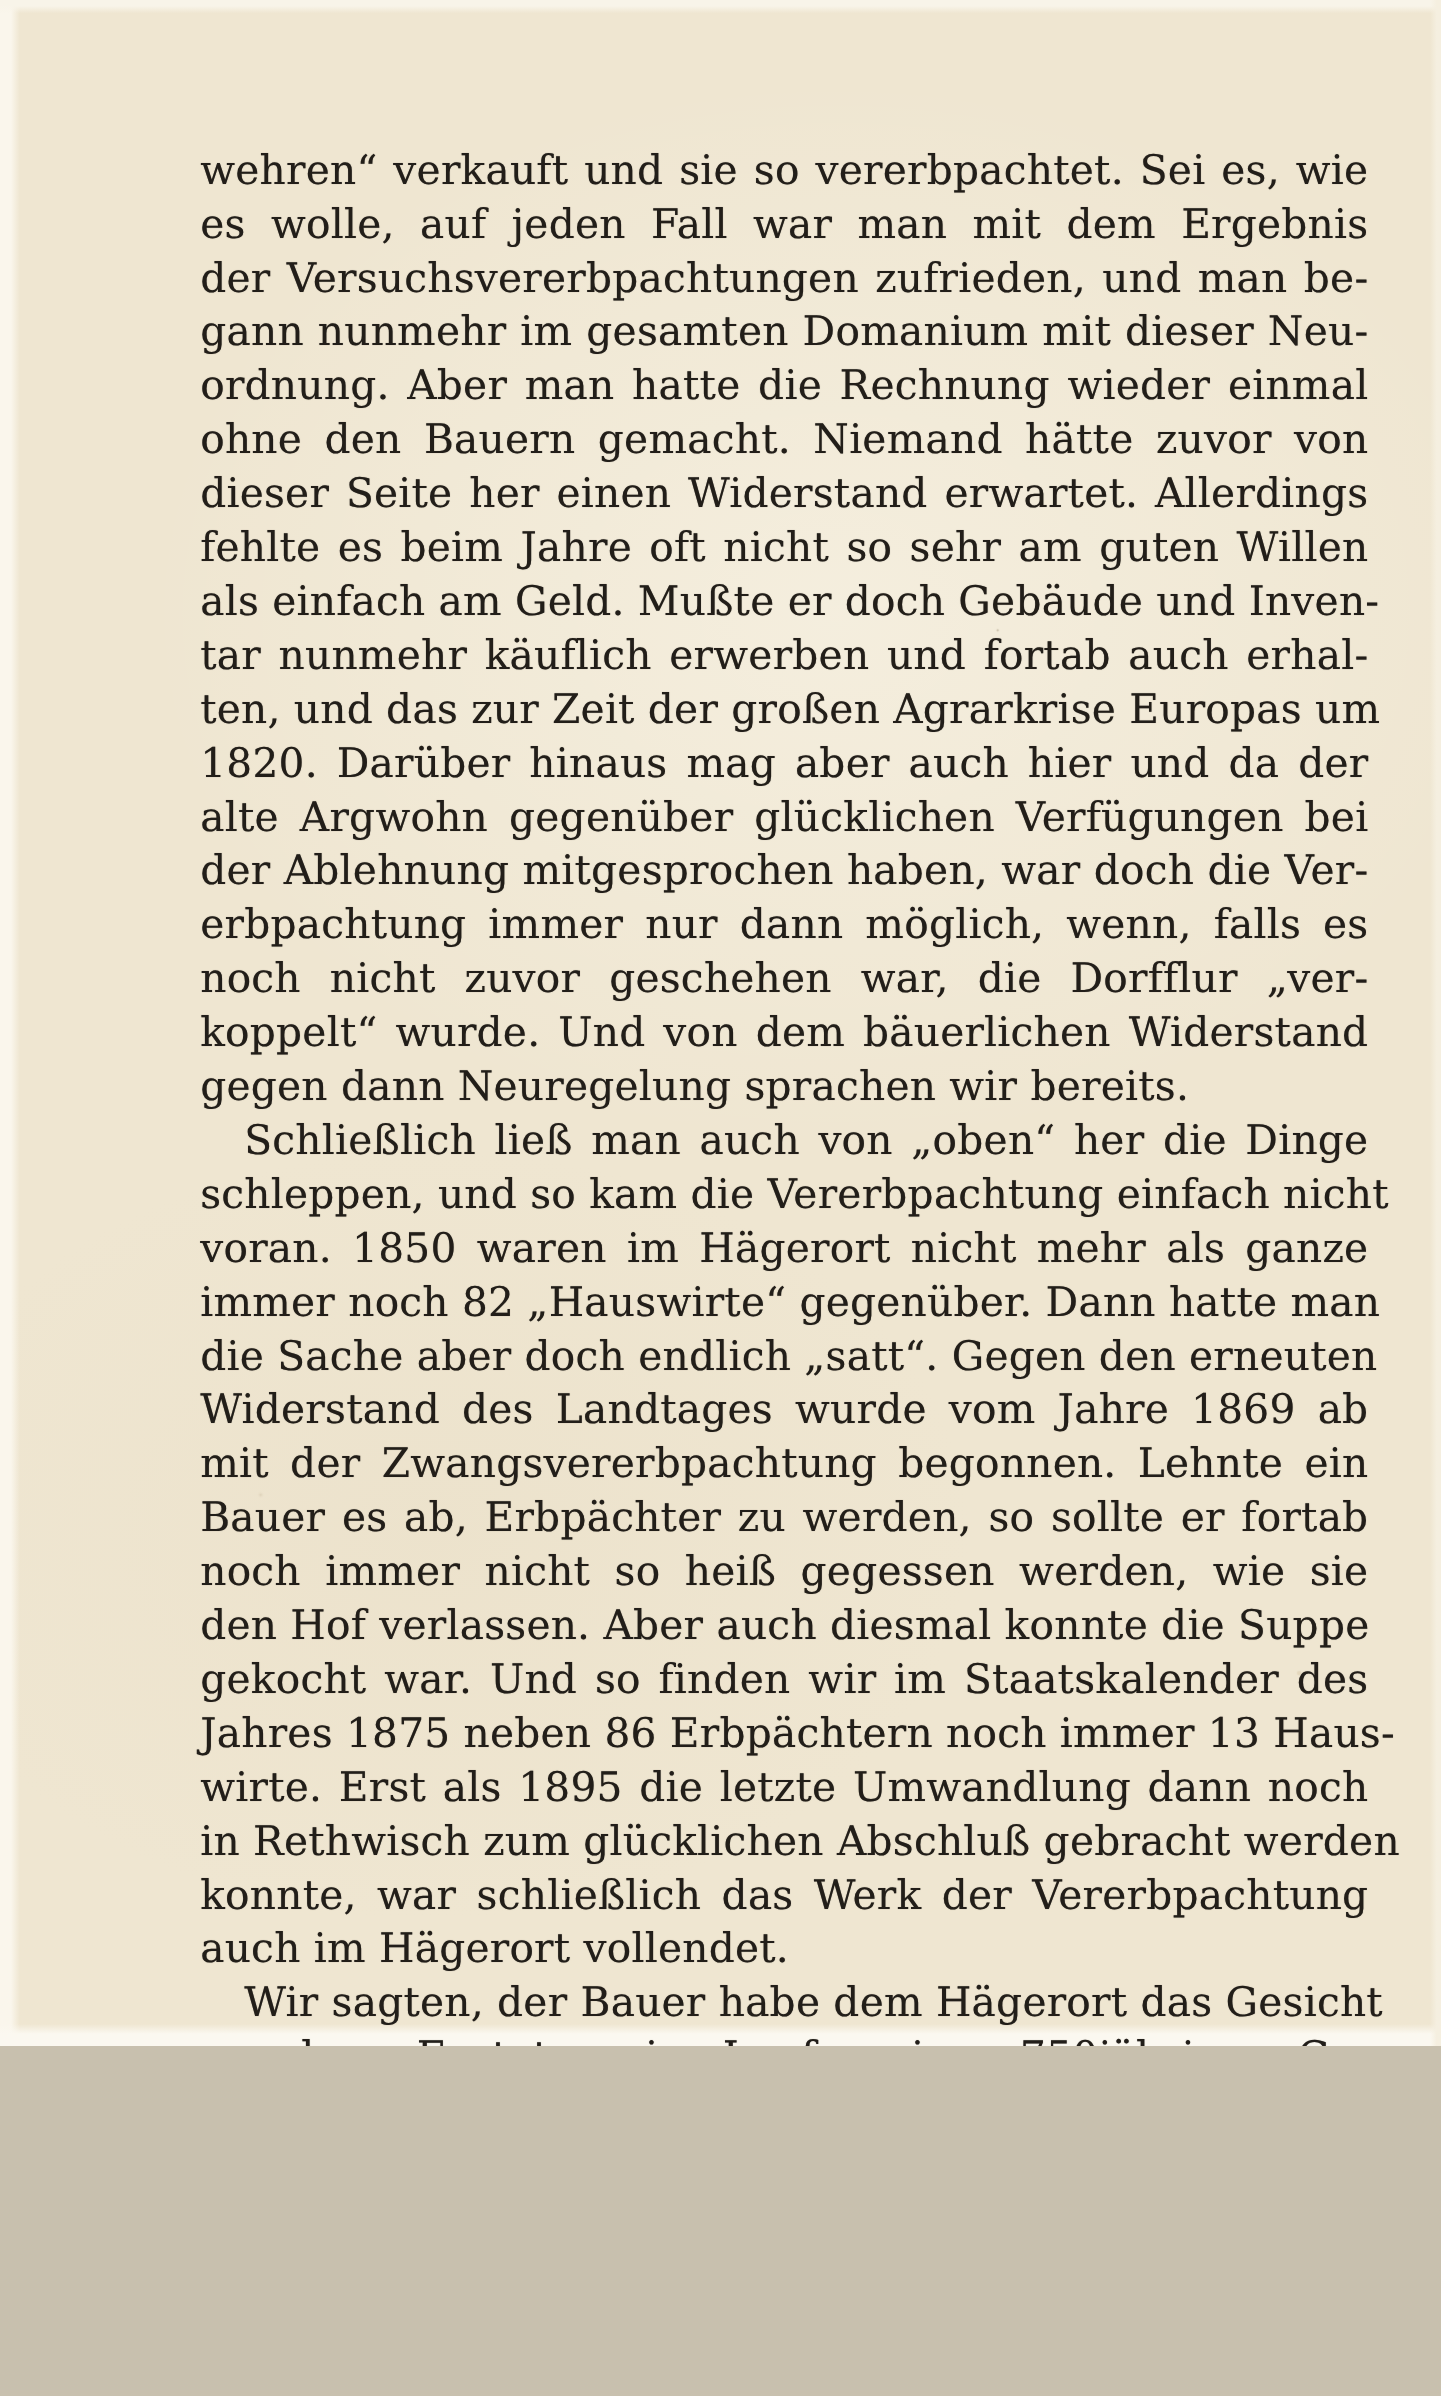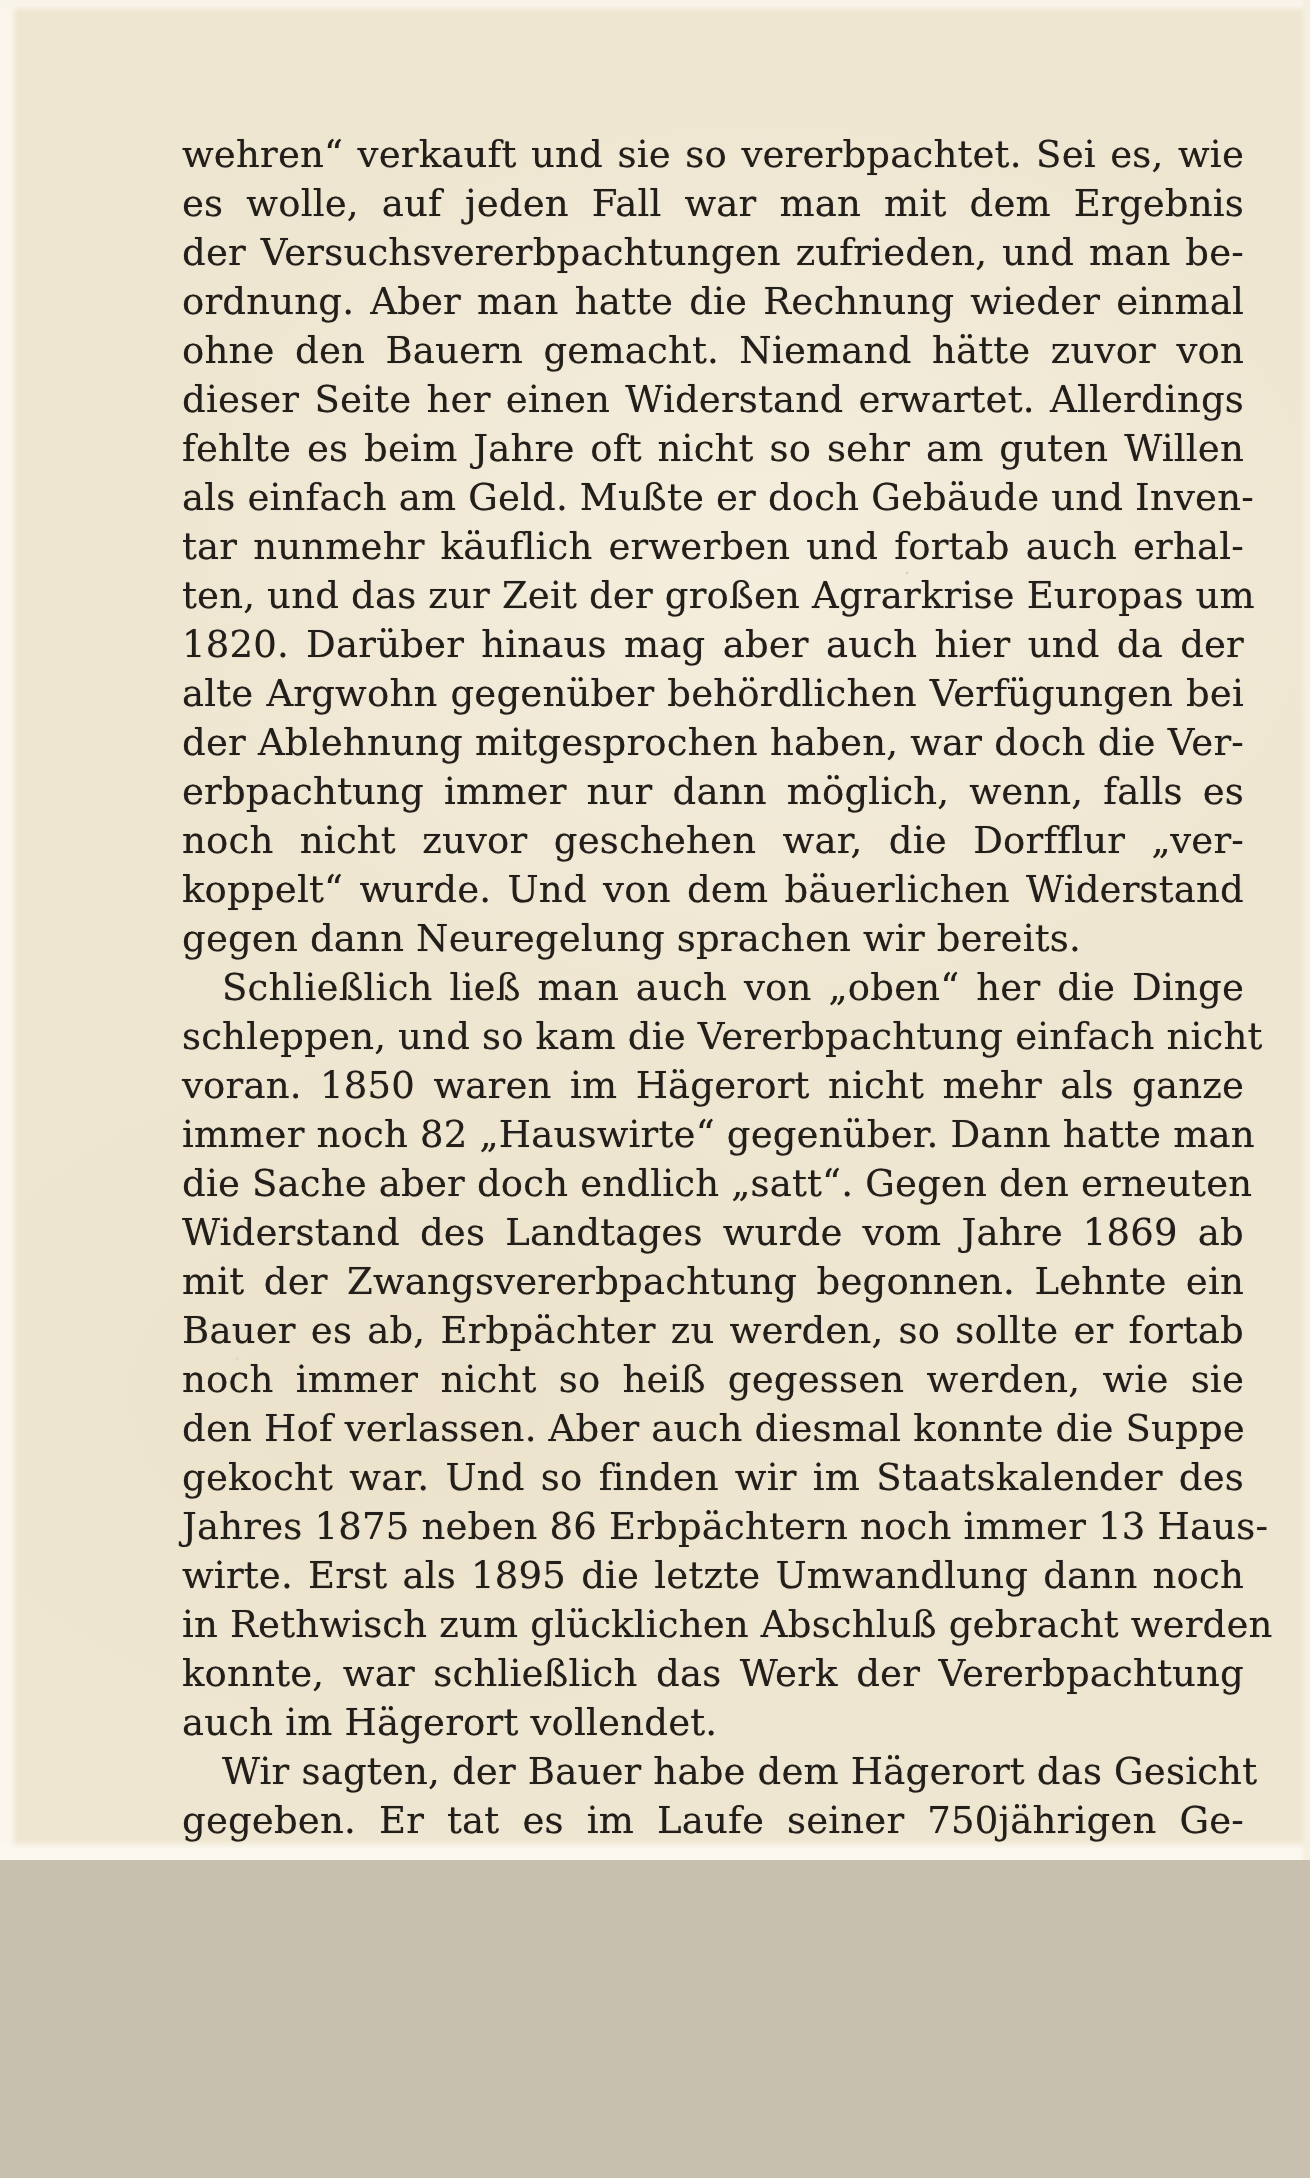--- a/index.html
+++ b/index.html
@@ -85,29 +85,30 @@
   <div class="edge edge-top"></div>
   <div class="edge edge-bottom"></div>
   <div class="edge edge-right"></div>
   <div class="specks"></div>
 
   <div class="text-block">
       <div class="paragraph">
         <div class="line">wehren“ verkauft und sie so vererbpachtet. Sei es, wie</div>
         <div class="line">es wolle, auf jeden Fall war man mit dem Ergebnis</div>
         <div class="line">der Versuchsvererbpachtungen zufrieden, und man be-</div>
+        <div class="line">gann nunmehr im gesamten Domanium mit dieser Neu-</div>
         <div class="line">ordnung. Aber man hatte die Rechnung wieder einmal</div>
         <div class="line">ohne den Bauern gemacht. Niemand hätte zuvor von</div>
         <div class="line">dieser Seite her einen Widerstand erwartet. Allerdings</div>
         <div class="line">fehlte es beim Jahre oft nicht so sehr am guten Willen</div>
         <div class="line">als einfach am Geld. Mußte er doch Gebäude und Inven-</div>
         <div class="line">tar nunmehr käuflich erwerben und fortab auch erhal-</div>
         <div class="line">ten, und das zur Zeit der großen Agrarkrise Europas um</div>
         <div class="line">1820. Darüber hinaus mag aber auch hier und da der</div>
-        <div class="line">alte Argwohn gegenüber behördlichen Verfügungen bei</div>
+        <div class="line">alte Argwohn gegenüber glücklichen Verfügungen bei</div>
         <div class="line">der Ablehnung mitgesprochen haben, war doch die Ver-</div>
         <div class="line">erbpachtung immer nur dann möglich, wenn, falls es</div>
         <div class="line">noch nicht zuvor geschehen war, die Dorfflur „ver-</div>
         <div class="line">koppelt“ wurde. Und von dem bäuerlichen Widerstand</div>
         <div class="line end">gegen dann Neuregelung sprachen wir bereits.</div>
       </div>
       <div class="paragraph">
         <div class="line indent">Schließlich ließ man auch von „oben“ her die Dinge</div>
         <div class="line">schleppen, und so kam die Vererbpachtung einfach nicht</div>
         <div class="line">voran. 1850 waren im Hägerort nicht mehr als ganze</div>

